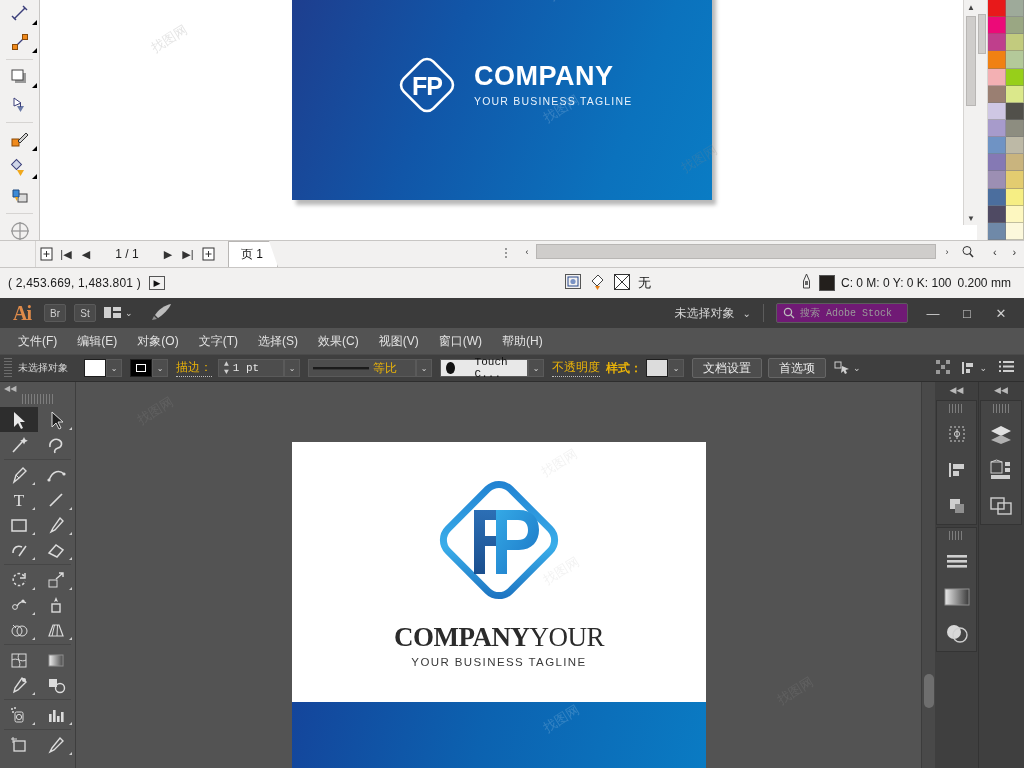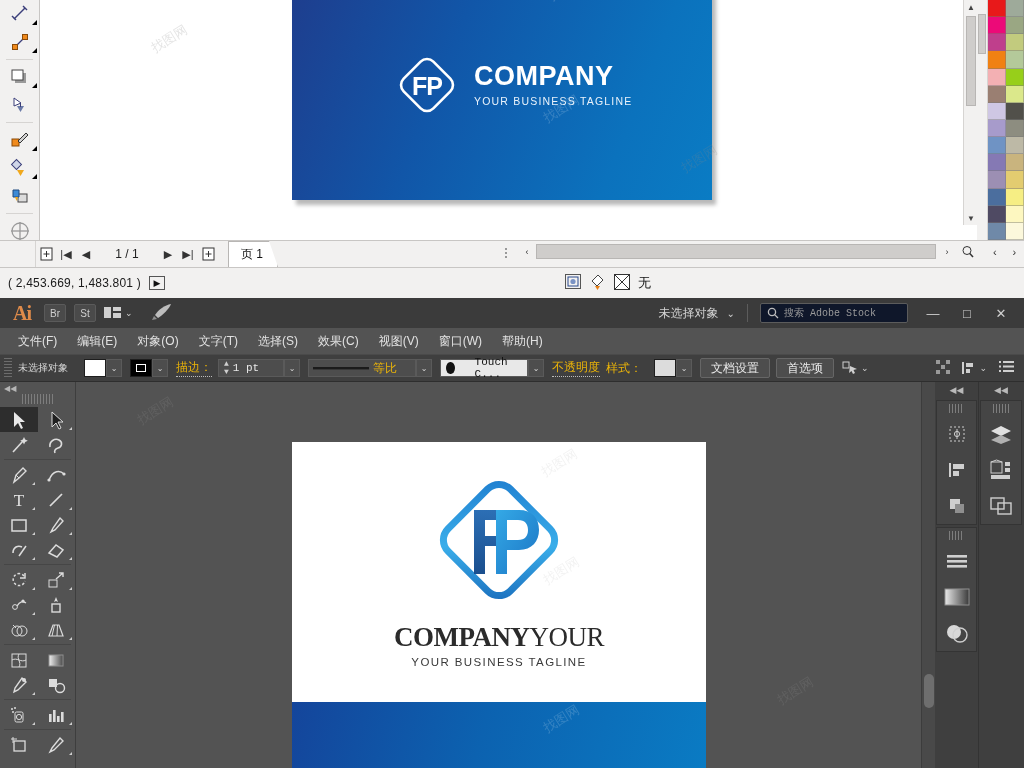--- a/index.html
+++ b/index.html
@@ -85,21 +85,21 @@
   .ai-titlebar { position:relative; height:30px; background:#3b3b3b; display:flex; align-items:center; }
   .ai-logo { width:44px; text-align:center; font-size:20px; font-weight:bold; color:#e08b4a; font-family:"Liberation Serif", serif; letter-spacing:-1px;}
   .ai-minibtn {
     width:22px; height:18px; margin-right:8px; background:#4a4a4a; border:1px solid #5a5a5a;
     color:#cfcfcf; font-size:10px; display:flex;align-items:center;justify-content:center; border-radius:2px;
   }
   .ai-arrange { display:flex; align-items:center; gap:4px; margin-right:6px; }
   .ai-ws { margin-left:auto; display:flex; align-items:center; gap:8px; padding-right:6px;}
   .ai-ws-label { font-size:12px; color:#d4d4d4;}
   .ai-search {
-    width:148px; height:20px; background:#0f172a; border:1px solid #5c5c5c; border-radius:2px;
+    width:132px; height:20px; background:#701a75; border:1px solid #5c5c5c; border-radius:2px;
     display:flex; align-items:center; gap:5px; padding:0 6px; color:#9a9a9a; font-size:10px;
     font-family:"Liberation Mono", monospace;
   }
   .ai-wbtns { display:flex; align-items:center; }
   .ai-wbtn { width:34px; height:30px; display:flex;align-items:center;justify-content:center; color:#d0d0d0; font-size:13px;}
 
   .ai-menubar { height:26px; background:#535353; display:flex; align-items:center; padding-left:8px; }
   .ai-menu { padding:0 10px; font-size:12px; color:#e2e2e2; line-height:26px;}
 
   .ai-controlbar {
@@ -372,20 +372,31 @@
       <span>
         <svg width="16" height="16" viewBox="0 0 16 16">
             <rect x="0.5" y="0.5" width="15" height="15" fill="#fff" stroke="#333"></rect>
         <line x1="0.5" y1="0.5" x2="15.5" y2="15.5" stroke="#333"></line>
             <line x1="15.5" y1="0.5" x2="0.5" y2="15.5" stroke="#333"></line>
           </svg>
       </span>
       <span style="font-size:13px;color:#111;">无</span>
     </div>
 
+    <div style="position:absolute;left:800px;display:flex;align-items:center;gap:6px;">
+      <span>
+        <svg width="13" height="17" viewBox="0 0 13 17">
+            <path d="M6.5 1 L9.5 8 L9.5 15 L3.5 15 L3.5 8 Z" fill="none" stroke="#444"></path>
+        <path d="M5 8 L8 8 L8 12 L5 12 Z" fill="#666"></path>
+          </svg>
+      </span>
+      <span style="width:16px;height:16px;background:#231f1c;border:1px solid #555;display:inline-block;"></span>
+      <span>C: 0 M: 0 Y: 0 K: 100</span>
+      <span>0.200 mm</span>
+    </div>
   </div>
 </div>
 
 <div id="ai-app">
 
   <div class="ai-titlebar">
     <div class="ai-logo">Ai</div>
     <div class="ai-minibtn">Br</div>
     <div class="ai-minibtn">St</div>
     <div class="ai-arrange">
@@ -461,21 +472,21 @@
     </div>
     <div class="cb-dd">⌄</div>
 
     <div class="cb-field" style="width:88px;background:#e8e8e8;color:#111;gap:20px;">
       <span style="width:12px;height:12px;background:#111;border-radius:50%;display:inline-block;"></span>
       <span>Touch C...</span>
     </div>
     <div class="cb-dd">⌄</div>
 
     <div class="cb-text cb-underline" style="margin-right:6px;">不透明度</div>
-    <div class="cb-text" style="margin-right:12px;">样式：</div>
+    <div class="cb-text" style="margin-right:4px;font-weight:bold;">样式：</div>
     <div class="cb-swatch" style="background:#dcdcdc;"></div>
     <div class="cb-dd">⌄</div>
 
     <div class="cb-btn" style="margin-right:6px;">文档设置</div>
     <div class="cb-btn" style="margin-right:8px;">首选项</div>
 
     <div style="display:flex;align-items:center;gap:3px;margin-right:6px;">
       <svg width="16" height="14" viewBox="0 0 16 14">
         <rect x="1" y="1" width="6" height="6" fill="none" stroke="#d0d0d0"></rect>
         <path d="M8 5 L15 8 L11.5 9 L13 12 L11 13 L9.5 10 L7 12 Z" fill="#d0d0d0"></path>

